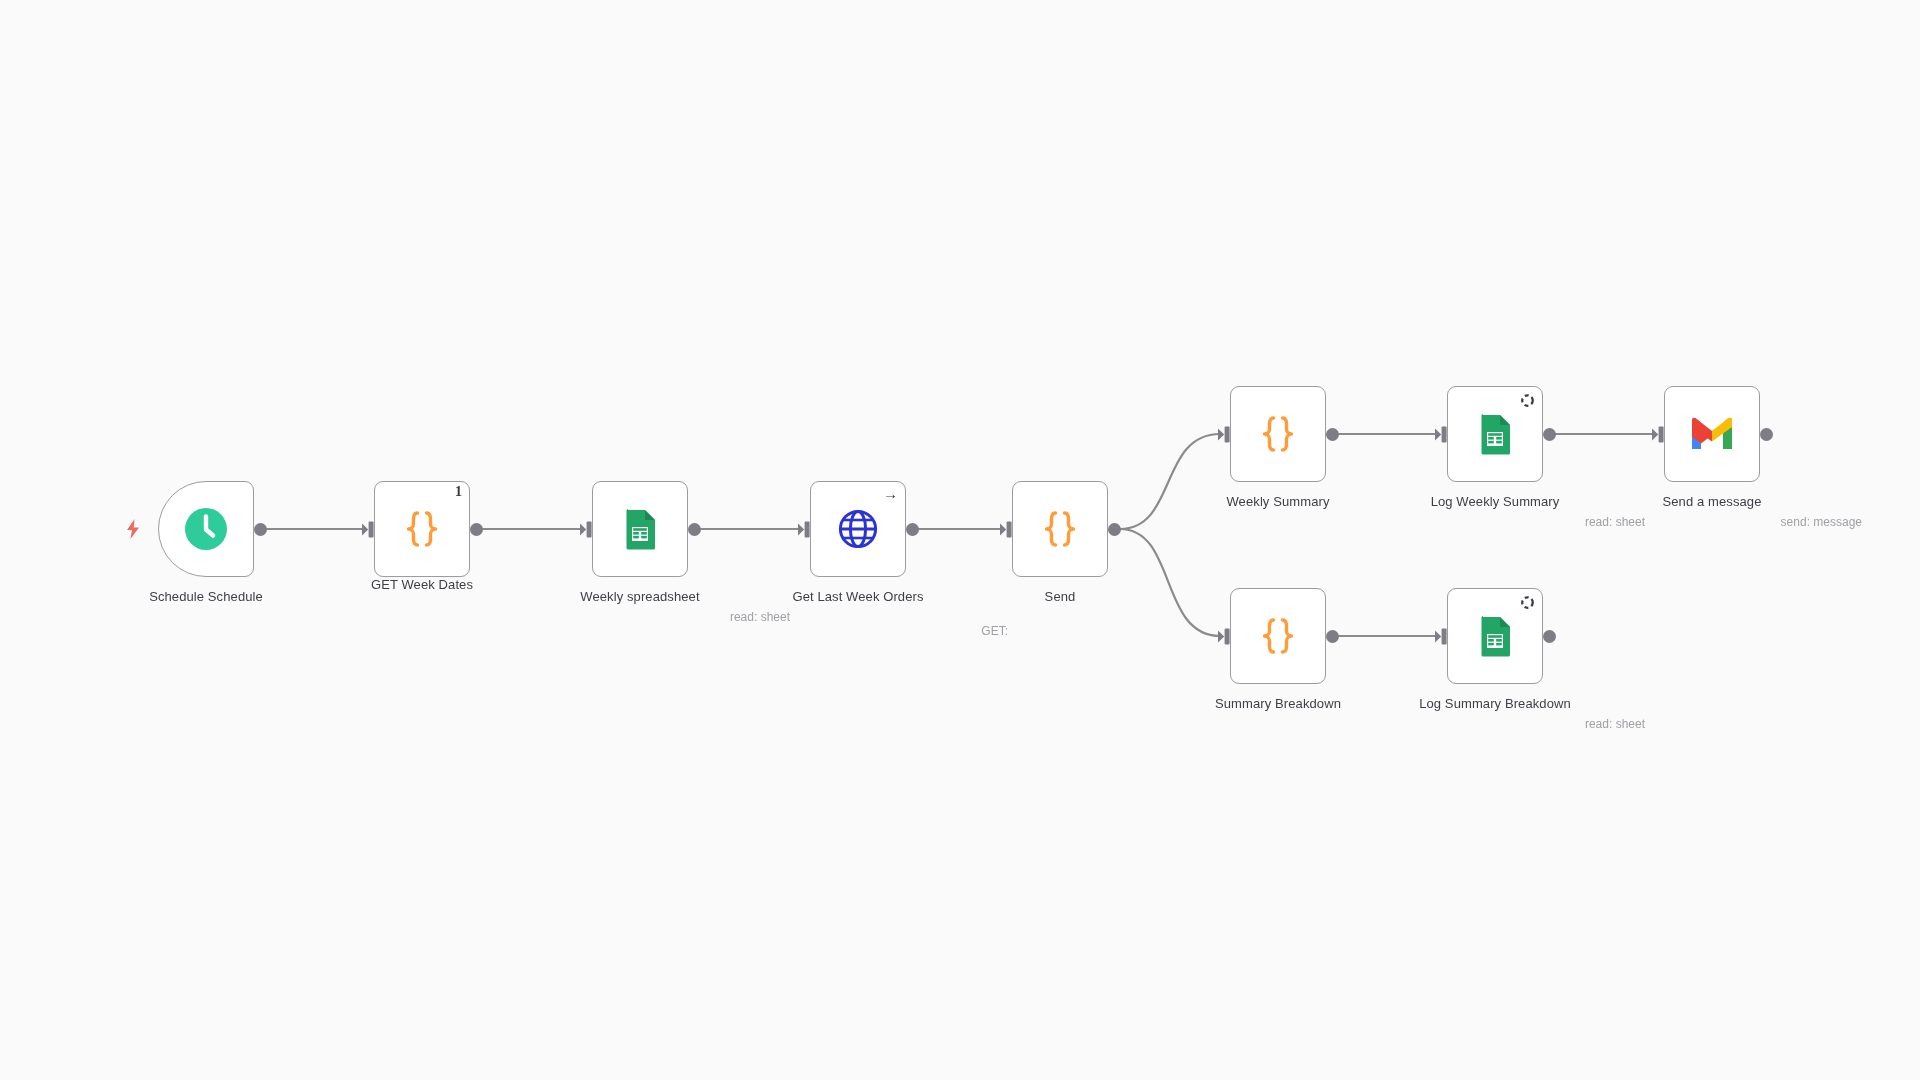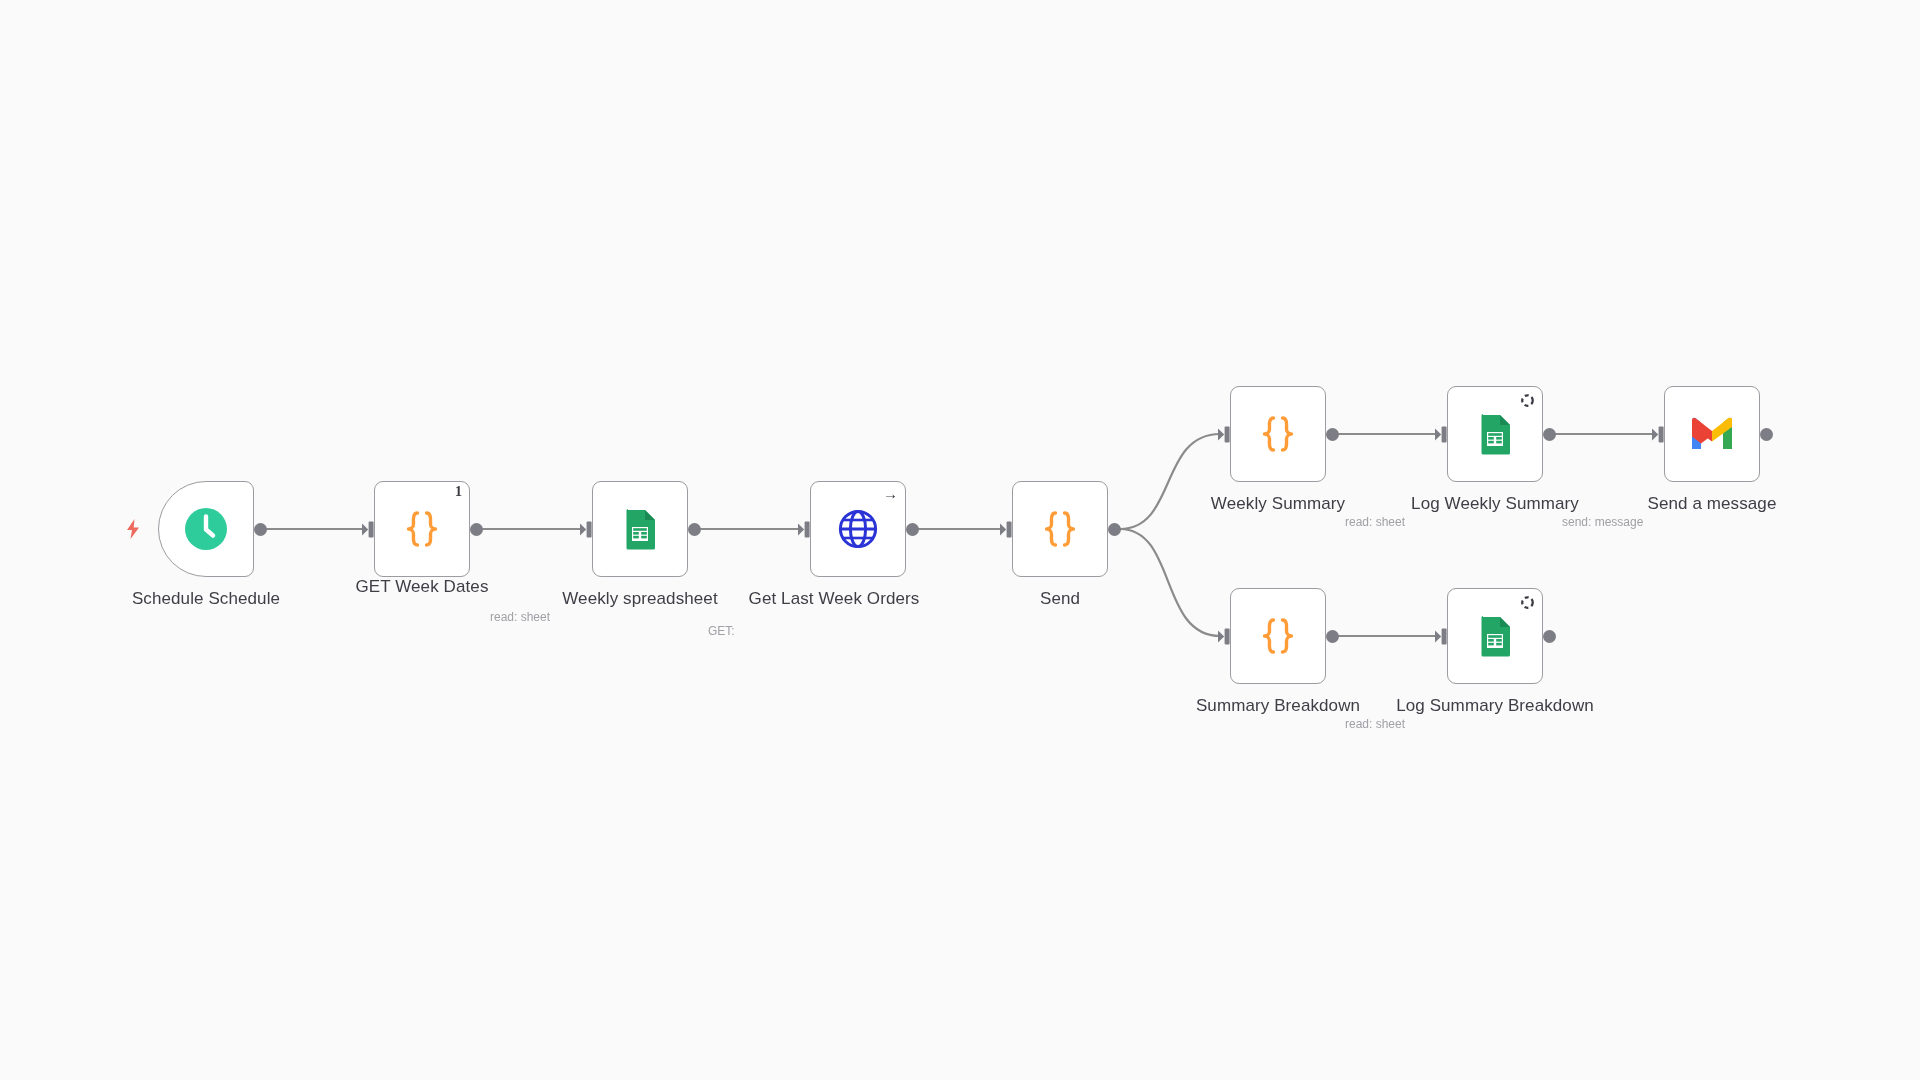--- a/index.html
+++ b/index.html
@@ -84,28 +84,28 @@
     right: 7px;
     width: 15px;
     height: 15px;
   }
 
   
   .node-label {
     position: absolute;
     text-align: center;
     white-space: nowrap;
-    font-size: 17px;
+    font-size: 13px;
     color: #3e3e46;
     font-family: "Liberation Sans", sans-serif;
     letter-spacing: 0.1px;
   }
   .node-sublabel {
     position: absolute;
-    text-align: left;
+    text-align: right;
     white-space: nowrap;
     font-size: 12px;
     color: #a0a0a6;
     font-family: "Liberation Sans", sans-serif;
   }
 
   
   .out-dot {
     position: absolute;
     width: 13px;
@@ -186,21 +186,21 @@
           <svg width="46" height="46" viewBox="0 0 46 46">
             <circle cx="23" cy="23" r="17.6" stroke="#2a34d6" stroke-width="3" fill="none"></circle>
             <ellipse cx="23" cy="23" rx="7.6" ry="17.6" stroke="#2a34d6" stroke-width="3" fill="none"></ellipse>
             <line x1="5.4" y1="23" x2="40.6" y2="23" stroke="#2a34d6" stroke-width="3"></line>
             <line x1="9" y1="14" x2="37" y2="14" stroke="#2a34d6" stroke-width="2.6"></line>
             <line x1="9" y1="32" x2="37" y2="32" stroke="#2a34d6" stroke-width="2.6"></line>
           </svg>
         </div>
         <div class="corner-badge arrow">→</div>
       </div>
-      <div class="node-label" style="left: 684px; top: 589px; width: 300px;">Get Last Week Orders</div>
+      <div class="node-label" style="left: 708px; top: 589px; width: 300px;">Get Last Week Orders</div>
       <div class="node-sublabel" style="left: 708px; top: 610px; width: 300px; margin-top: 14px;">GET:</div>
       <div class="node" style="left: 1012px; top: 481px;">
         <div class="node-icon">
           <svg width="46" height="46" viewBox="0 0 46 46">
             <path d="M18.5 7 C13.5 7 14.5 14 14.5 18 C14.5 21 12 23 9.5 23 C12 23 14.5 25 14.5 28 C14.5 32 13.5 39 18.5 39" stroke="#ff9c38" stroke-width="3.4" fill="none" stroke-linecap="round" stroke-linejoin="round"></path>
             <path d="M27.5 7 C32.5 7 31.5 14 31.5 18 C31.5 21 34 23 36.5 23 C34 23 31.5 25 31.5 28 C31.5 32 32.5 39 27.5 39" stroke="#ff9c38" stroke-width="3.4" fill="none" stroke-linecap="round" stroke-linejoin="round"></path>
           </svg>
         </div>
       </div>
       <div class="node-label" style="left: 910px; top: 589px; width: 300px;">Send</div>

